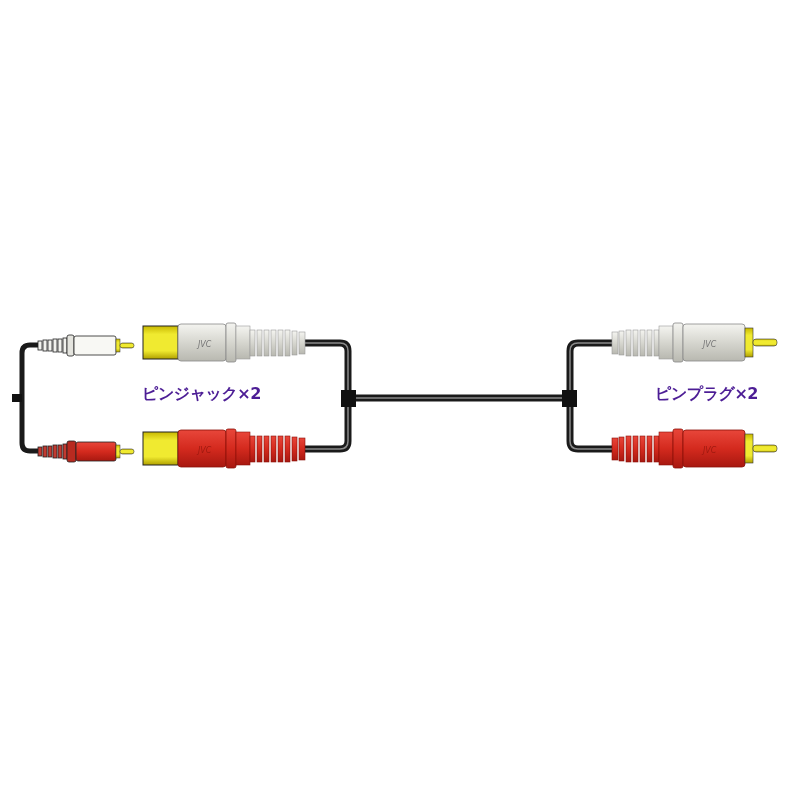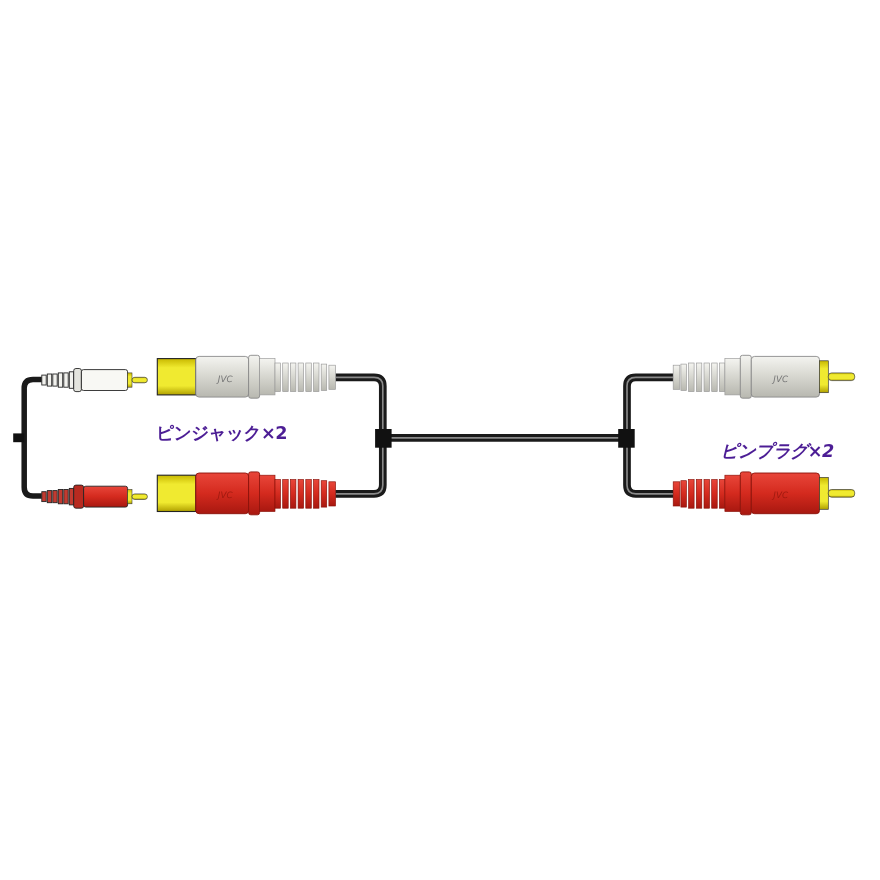--- a/index.html
+++ b/index.html
@@ -8,21 +8,21 @@
     .label {
       position: absolute;
       font-family: "DejaVu Sans", sans-serif;
       font-weight: bold;
       font-size: 16px;
       color: #4c1d95;
       letter-spacing: -0.5px;
       white-space: nowrap;
     }
     #label-left { left: 142px; top: 384px; }
-    #label-right { left: 655px; top: 400px; font-style: italic; }
+    #label-right { left: 655px; top: 384px; }
   </style>
 </head>
 <body>
 
 <svg id="diagram" viewBox="0 0 800 800" xmlns="http://www.w3.org/2000/svg">
   <defs>
     <linearGradient id="whiteGrad" x1="0" y1="0" x2="0" y2="1">
       <stop offset="0" stop-color="#f4f4f0"></stop>
       <stop offset="0.5" stop-color="#d6d6cf"></stop>
       <stop offset="1" stop-color="#b8b8b0"></stop>

